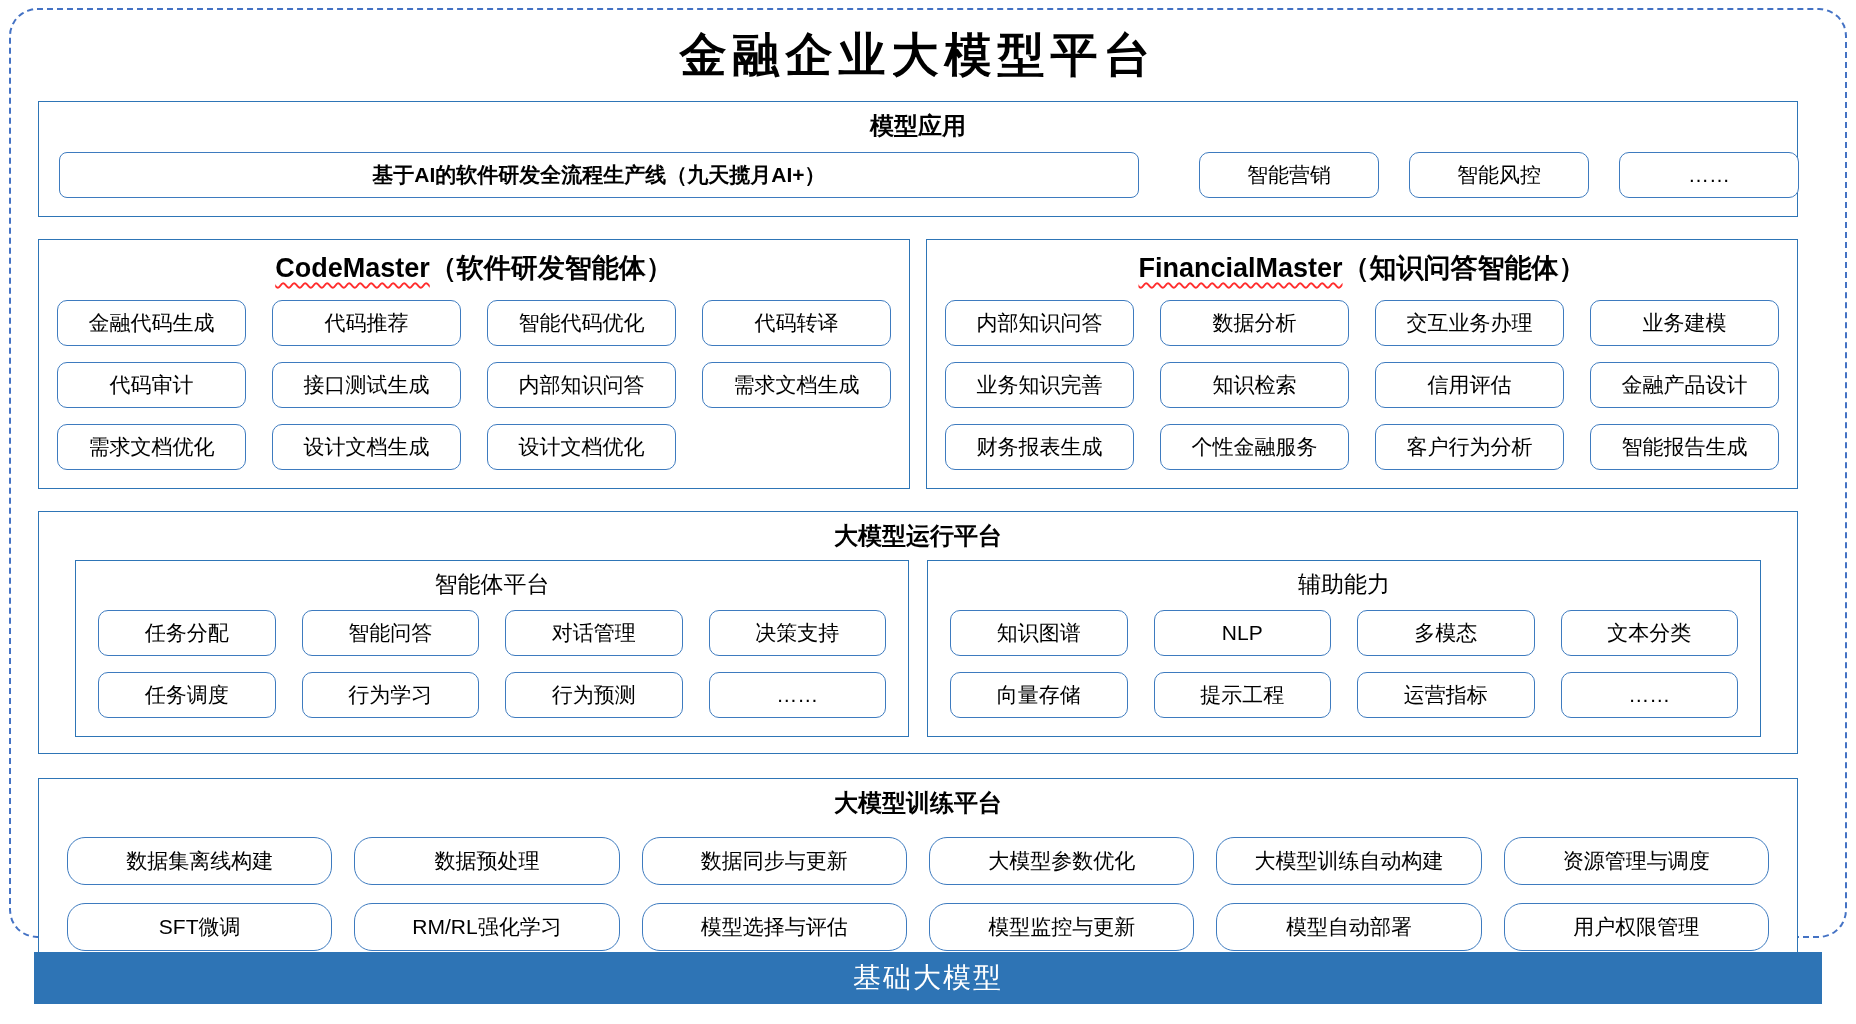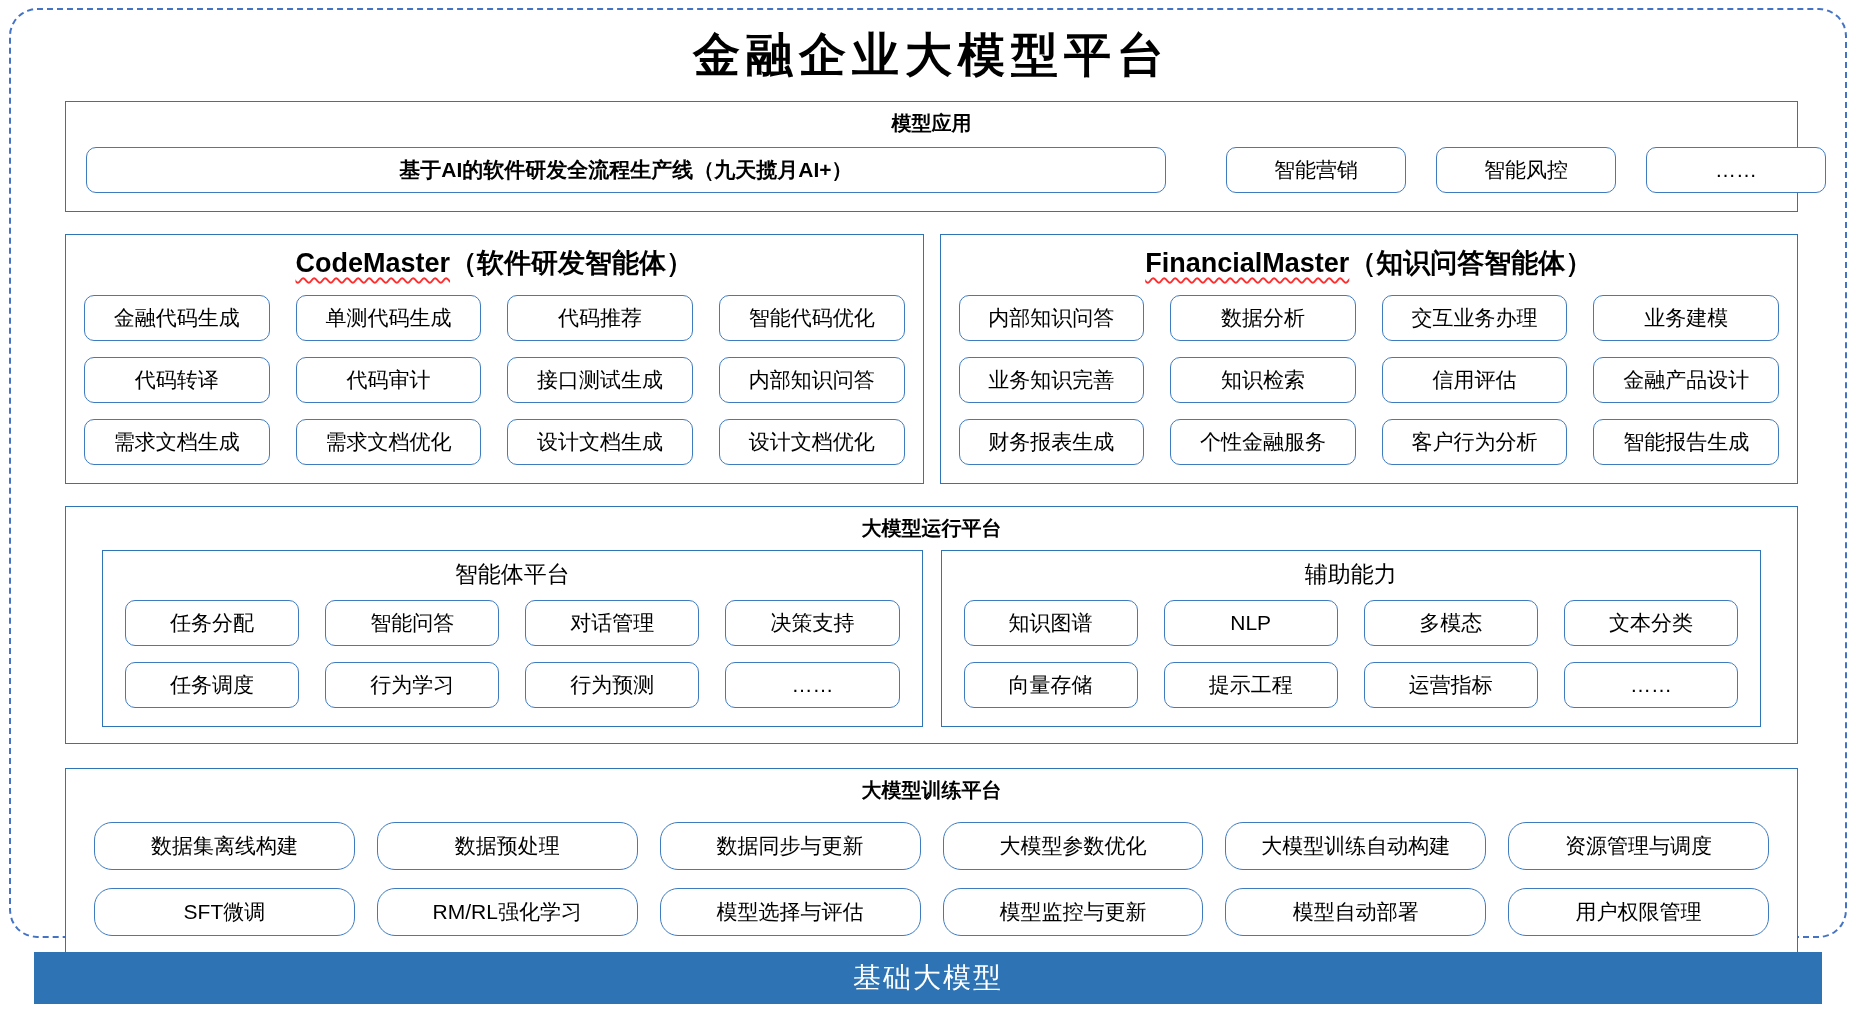--- a/index.html
+++ b/index.html
@@ -8,33 +8,33 @@
     --bar-blue:#2E74B5;
     --dash-blue:#4472C4;
     --ink:#000;
   }
   *{box-sizing:border-box;margin:0;padding:0;}
   html,body{background:#fff;}
   body{font-family:"Liberation Sans",sans-serif;color:var(--ink);}
   .page{position:relative;width:1856px;height:1024px;background:#fff;overflow:hidden;}
   .dashed-frame{position:absolute;left:9px;top:8px;width:1838px;height:930px;
     border:2px dashed var(--dash-blue);border-radius:28px;pointer-events:none;}
-  .content{position:relative;padding:20px 58px 0 38px;margin-left:27px;}
+  .content{position:relative;padding:20px 58px 0 38px;}
   .page-title{text-align:center;font-family:"DejaVu Serif","Liberation Serif",serif;
     font-weight:bold;font-size:47px;letter-spacing:6px;margin:4px 0 14px 0;}
   .panel{border:1.6px solid var(--panel-blue);background:#fff;}
-  .sec-header{text-align:center;font-size:20px;font-weight:bold;padding:8px 0 6px 0;}
+  .sec-header{text-align:center;font-size:24px;font-weight:bold;padding:8px 0 6px 0;}
   .sec-header.en{font-size:27px;padding:10px 0 8px 0;}
   .sub-header{text-align:center;font-size:23px;font-weight:normal;padding:8px 0 6px 0;}
   .squiggle{text-decoration-line:underline;text-decoration-style:wavy;
     text-decoration-color:#FF2D2D;text-decoration-thickness:2px;text-underline-offset:5px;}
   .chip{border:1.6px solid var(--chip-blue);border-radius:10px;background:#fff;
     display:flex;align-items:center;justify-content:center;
     font-size:21px;height:46px;white-space:nowrap;padding:0 8px;}
-  .chip.bold{font-weight:bold;}
+  .chip.bold{font-weight:bold;border-radius:8px;}
   
   .app-panel{margin-bottom:22px;}
   .app-row{display:flex;gap:30px;padding:4px 20px 18px 20px;}
   .app-row .chip.big{flex:0 0 1080px;}
   .app-row .spacer{flex:1;}
   .app-row .chip.small{flex:0 0 180px;}
   
   .two-col{display:flex;gap:16px;margin-bottom:22px;}
   .two-col > .panel{flex:1;}
   .grid4{display:grid;grid-template-columns:repeat(4,1fr);gap:16px 26px;padding:6px 18px 18px 18px;}
@@ -72,21 +72,20 @@
       </div>
     </section>
 
     <div class="two-col">
       <section class="panel">
         <div class="sec-header en">
           <span class="squiggle">CodeMaster</span><span>（软件研发智能体）</span>
         </div>
         <div class="grid4">
           <div class="chip">金融代码生成</div>
-          <div class="chip">单测代码生成</div>
           <div class="chip">代码推荐</div>
           <div class="chip">智能代码优化</div>
           <div class="chip">代码转译</div>
           <div class="chip">代码审计</div>
           <div class="chip">接口测试生成</div>
           <div class="chip">内部知识问答</div>
           <div class="chip">需求文档生成</div>
           <div class="chip">需求文档优化</div>
           <div class="chip">设计文档生成</div>
           <div class="chip">设计文档优化</div>

